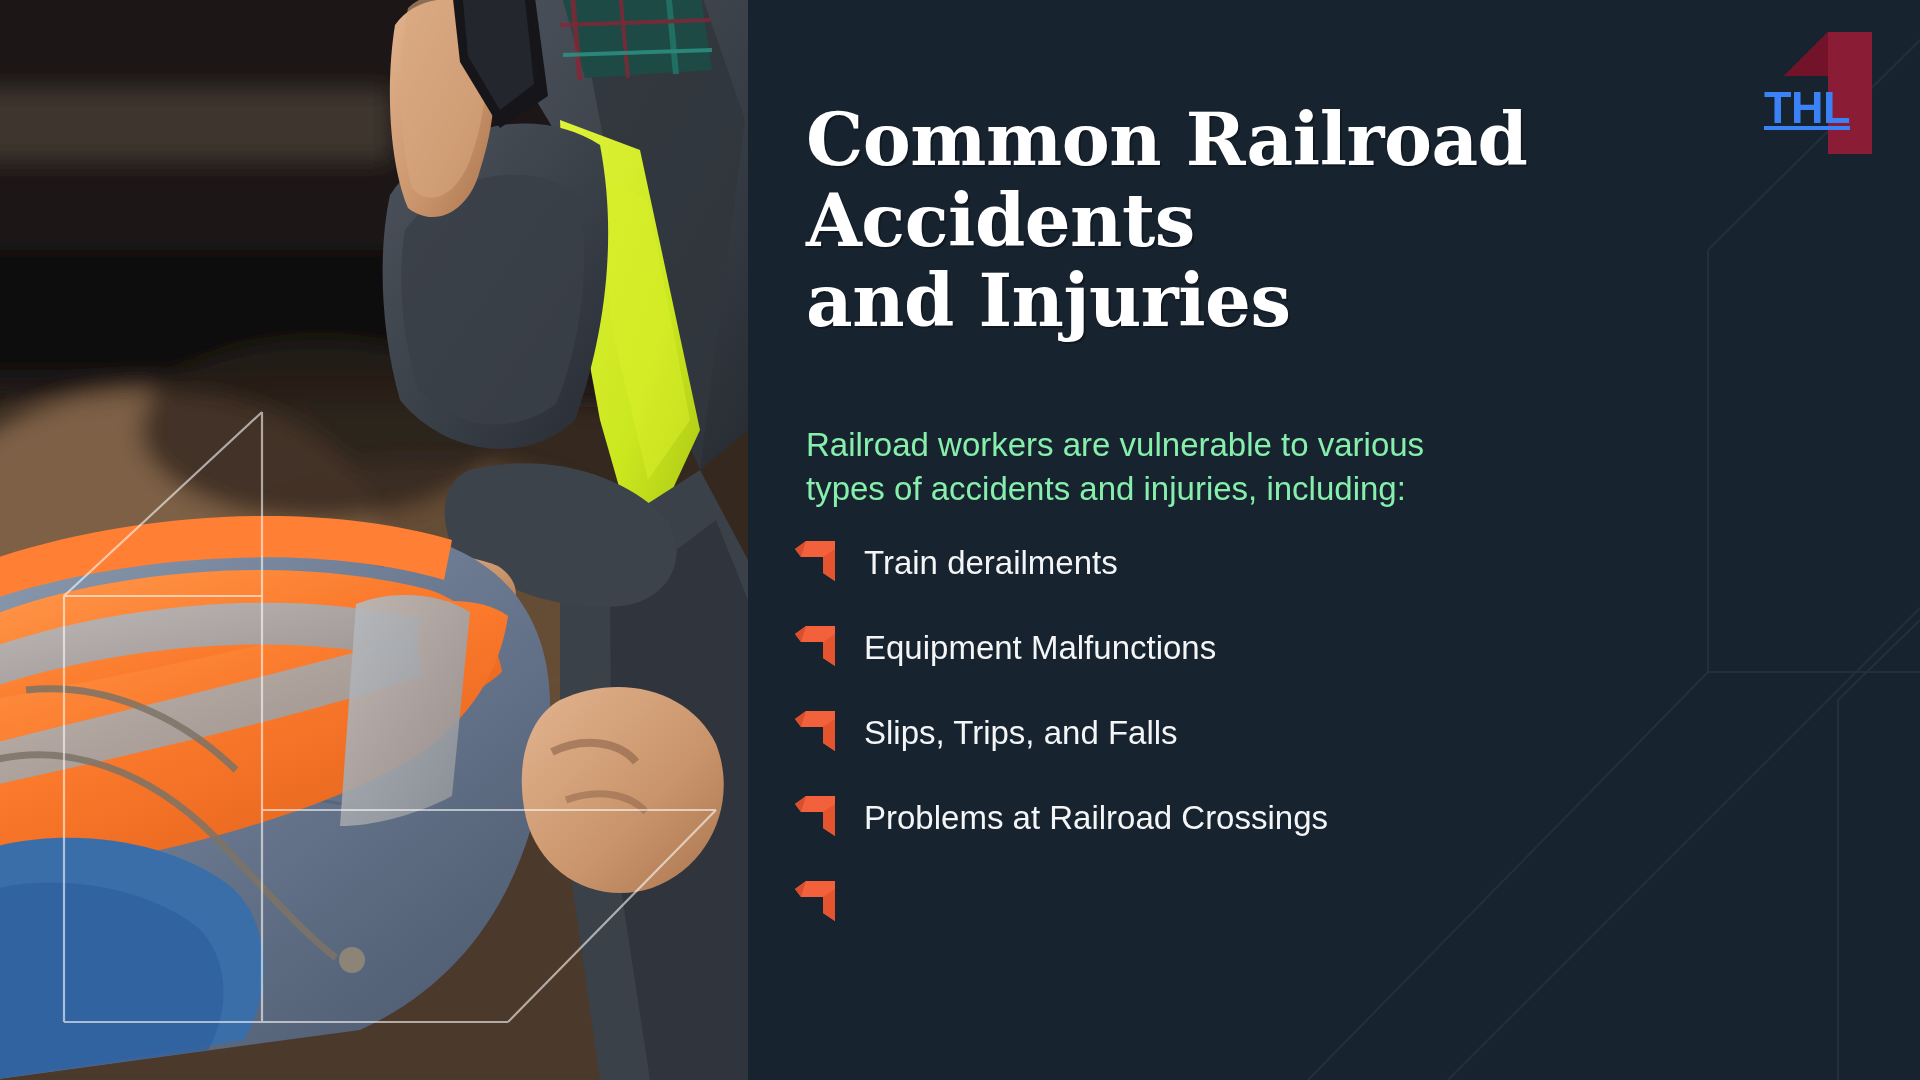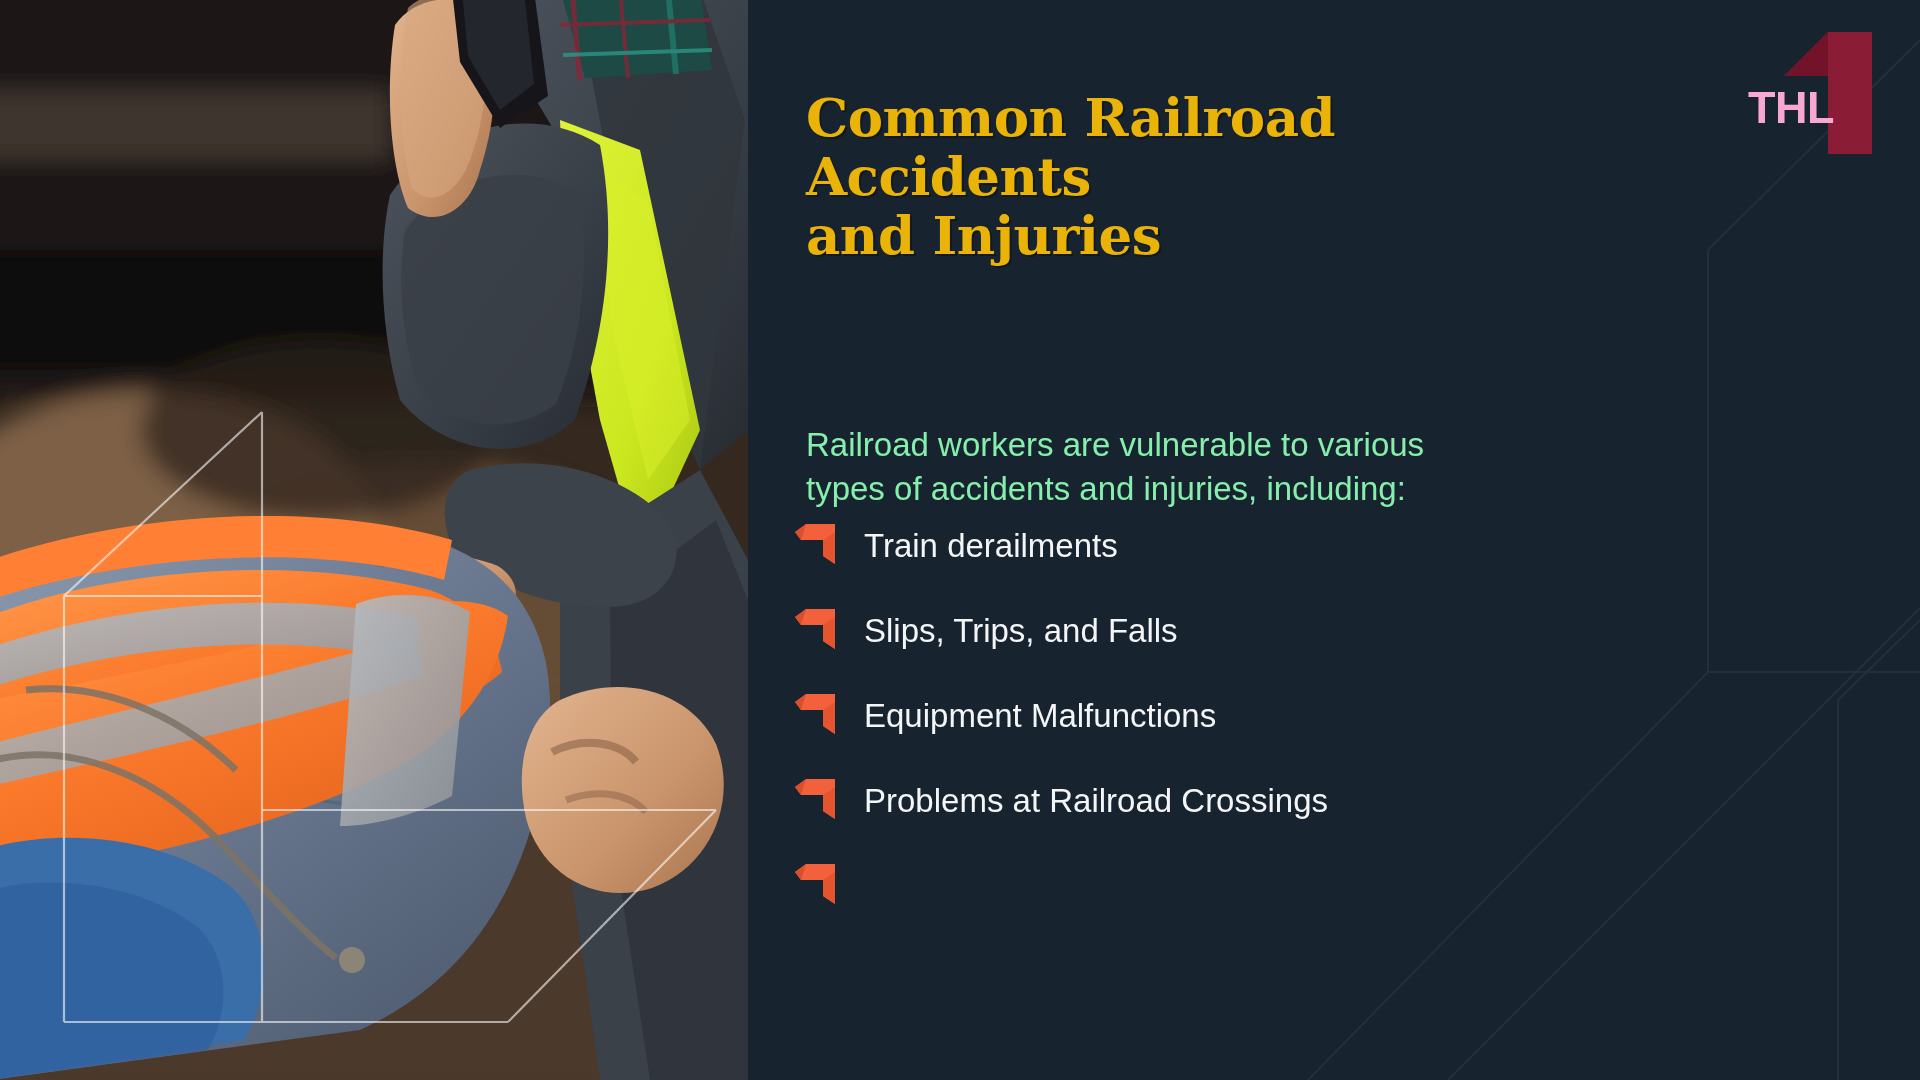--- a/index.html
+++ b/index.html
@@ -53,42 +53,43 @@
   .logo {
     position: absolute;
     right: 48px;
     top: 32px;
     width: 132px;
     height: 122px;
   }
   .logo svg { display: block; width: 132px; height: 122px; }
   .logo-text {
     position: absolute;
-    left: 8px;
+    left: 24px;
     bottom: 24px;
     font-family: "Liberation Sans", sans-serif;
     font-weight: 700;
     font-size: 45px;
     letter-spacing: -0.5px;
-    color: #f9a8d4;
+    color: #3b82f6;
     line-height: 1;
+    text-decoration: underline;
   }
 
   
   .heading {
     position: absolute;
     left: 58px;
     top: 52px;
     width: 840px;
     font-family: "DejaVu Serif", "Liberation Serif", serif;
     font-weight: 700;
-    font-size: 53px;
+    font-size: 72px;
     line-height: 1.12;
     letter-spacing: -0.5px;
-    color: #eab308;
+    color: #ffffff;
     text-shadow: 2px 2px 0 rgba(0,0,0,0.28);
     white-space: pre-line;
   }
 
   
   .subtitle {
     position: absolute;
     left: 58px;
     top: 390px;
     width: 760px;
@@ -97,21 +98,21 @@
     font-size: 33px;
     line-height: 1.32;
     color: #86efac;
     white-space: pre-line;
   }
 
   
   .bullet-list {
     position: absolute;
     left: 44px;
-    top: 503px;
+    top: 520px;
     width: 1060px;
     margin: 0;
     padding: 0;
     list-style: none;
     text-align: right;
   }
   .bullet-item {
     display: flex;
     align-items: center;
     height: 85px;
@@ -344,31 +345,31 @@
         <span class="bullet-label">Train derailments</span>
       </li>
       <li class="bullet-item">
         <span class="bullet-marker">
           <svg viewBox="0 0 46 46">
               <path d="M3 11 L14 3 L43 3 L43 43 L31 35 L31 19 L9 19 Z" fill="#F2603C"></path>
               <path d="M3 11 L14 3 L9 19 Z" fill="#d94f2d"></path>
               <path d="M43 43 L31 35 L31 19 L43 11 Z" fill="#e4552f"></path>
             </svg>
         </span>
+        <span class="bullet-label">Equipment Malfunctions</span>
+      </li>
+      <li class="bullet-item">
+        <span class="bullet-marker">
+          <svg viewBox="0 0 46 46">
+              <path d="M3 11 L14 3 L43 3 L43 43 L31 35 L31 19 L9 19 Z" fill="#F2603C"></path>
+              <path d="M3 11 L14 3 L9 19 Z" fill="#d94f2d"></path>
+              <path d="M43 43 L31 35 L31 19 L43 11 Z" fill="#e4552f"></path>
+            </svg>
+        </span>
         <span class="bullet-label">Slips, Trips, and Falls</span>
-      </li>
-      <li class="bullet-item">
-        <span class="bullet-marker">
-          <svg viewBox="0 0 46 46">
-              <path d="M3 11 L14 3 L43 3 L43 43 L31 35 L31 19 L9 19 Z" fill="#F2603C"></path>
-              <path d="M3 11 L14 3 L9 19 Z" fill="#d94f2d"></path>
-              <path d="M43 43 L31 35 L31 19 L43 11 Z" fill="#e4552f"></path>
-            </svg>
-        </span>
-        <span class="bullet-label">Equipment Malfunctions</span>
       </li>
       <li class="bullet-item">
         <span class="bullet-marker">
           <svg viewBox="0 0 46 46">
               <path d="M3 11 L14 3 L43 3 L43 43 L31 35 L31 19 L9 19 Z" fill="#F2603C"></path>
               <path d="M3 11 L14 3 L9 19 Z" fill="#d94f2d"></path>
               <path d="M43 43 L31 35 L31 19 L43 11 Z" fill="#e4552f"></path>
             </svg>
         </span>
         <span class="bullet-label">Problems at Railroad Crossings</span>

